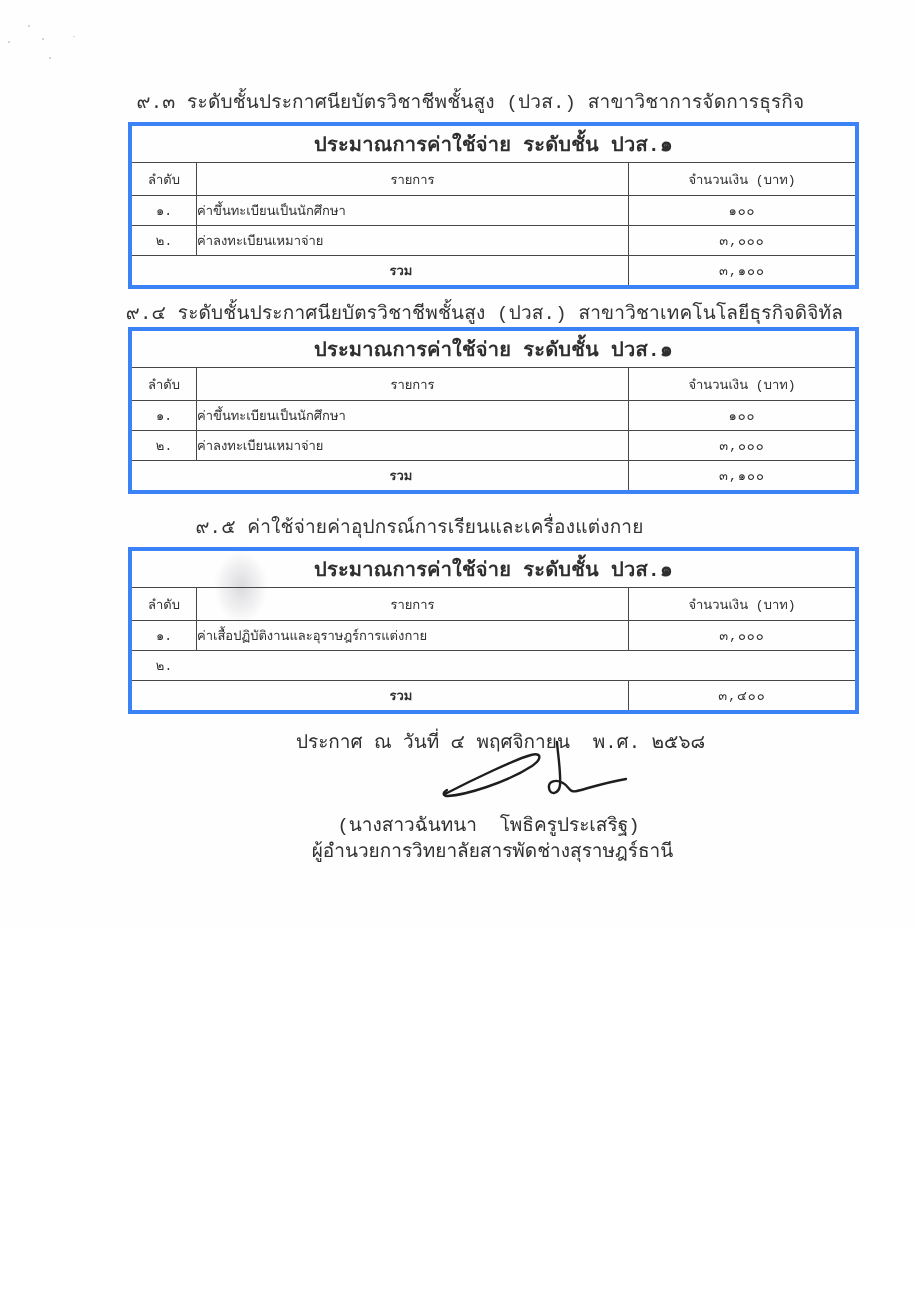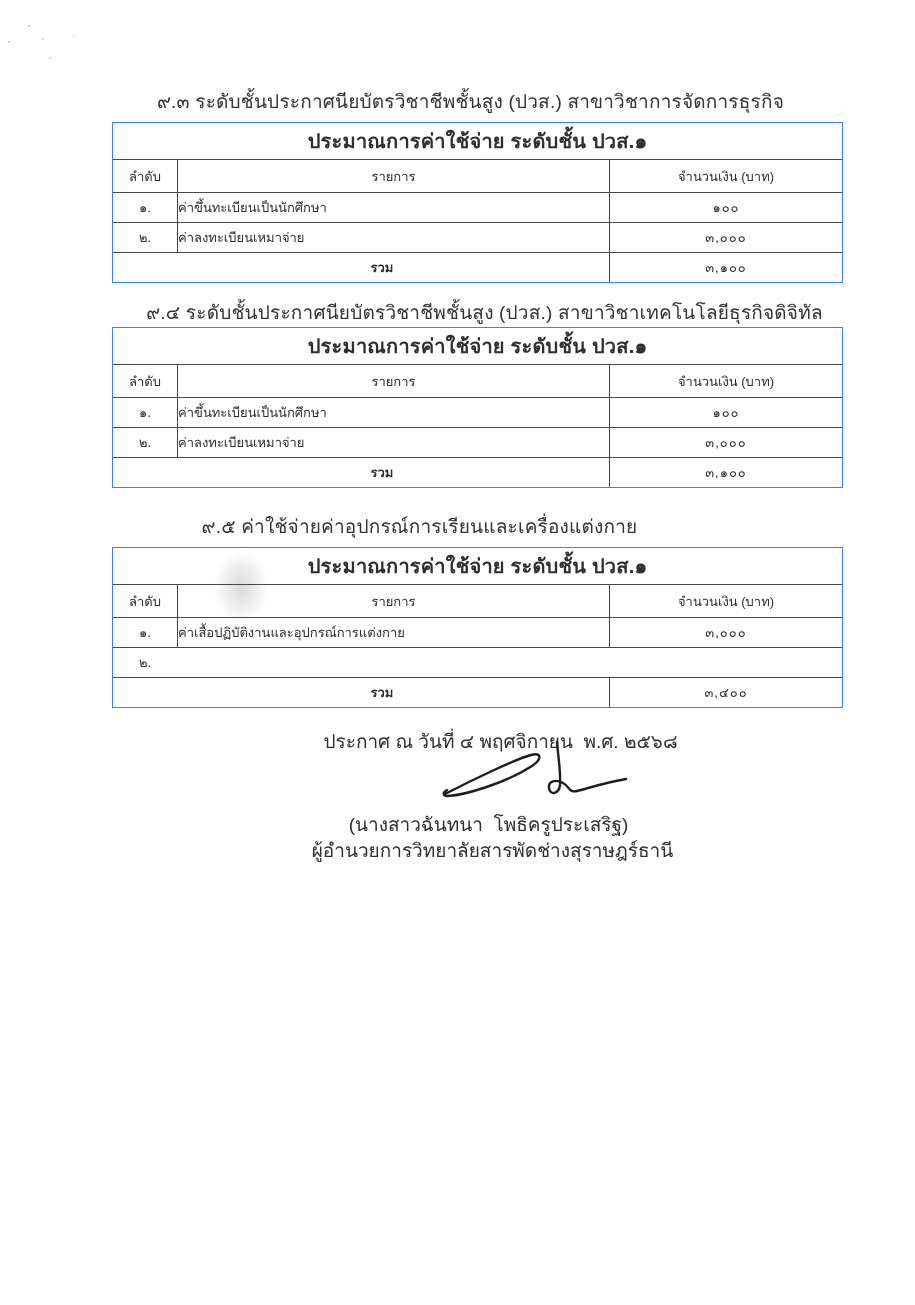--- a/index.html
+++ b/index.html
@@ -5,21 +5,21 @@
   html, body {
     margin: 0;
     padding: 0;
     background: #ffffff;
   }
   .page {
     position: relative;
     width: 915px;
     height: 929px;
     background: #fefefe;
-    font-family: Liberation Sans, sans-serif;
+    font-family: Liberation Mono, monospace;
     color: #2f2f2f;
     overflow: hidden;
   }
   
   .speck {
     position: absolute;
     background: #9a9a9a;
     opacity: .55;
     border-radius: 50%;
   }
@@ -42,23 +42,23 @@
     letter-spacing: .2px;
     color: #343434;
     white-space: pre;
   }
   .h1 { top: 86px;  transform: translateX(13px); }
   .h2 { top: 297px; transform: translateX(27px); }
   .h3 { top: 511px; transform: translateX(-38px); }
 
   .xtable {
     position: absolute;
-    left: 112px;
+    left: 128px;
     width: 731px;
-    border: 1px solid #3b82f6;
+    border: 4px solid #3b82f6;
     box-sizing: border-box;
     background: transparent;
   }
   .t1 { top: 122px; }
   .t2 { top: 327px; }
   .t3 { top: 547px; }
 
   .trow {
     display: grid;
     grid-template-columns: 64px 432px 1fr;
@@ -187,21 +187,21 @@
     <div class="trow titlerow">
       <div>ประมาณการค่าใช้จ่าย ระดับชั้น ปวส.๑</div>
     </div>
     <div class="trow headrow">
       <div>ลำดับ</div>
       <div>รายการ</div>
       <div>จำนวนเงิน (บาท)</div>
     </div>
     <div class="trow datarow">
       <div>๑.</div>
-      <div class="itemcell">ค่าเสื้อปฏิบัติงานและอุปกรณ์การแต่งกาย</div>
+      <div class="itemcell">ค่าเสื้อปฏิบัติงานและอุราษฎร์การแต่งกาย</div>
       <div class="amountcell">๓,๐๐๐</div>
     </div>
     <div class="trow datarow">
       <div>๒.</div>
     </div>
     <div class="trow totalrow">
       <div class="mergecell">รวม</div>
       <div class="amountcell">๓,๔๐๐</div>
     </div>
   </div>

